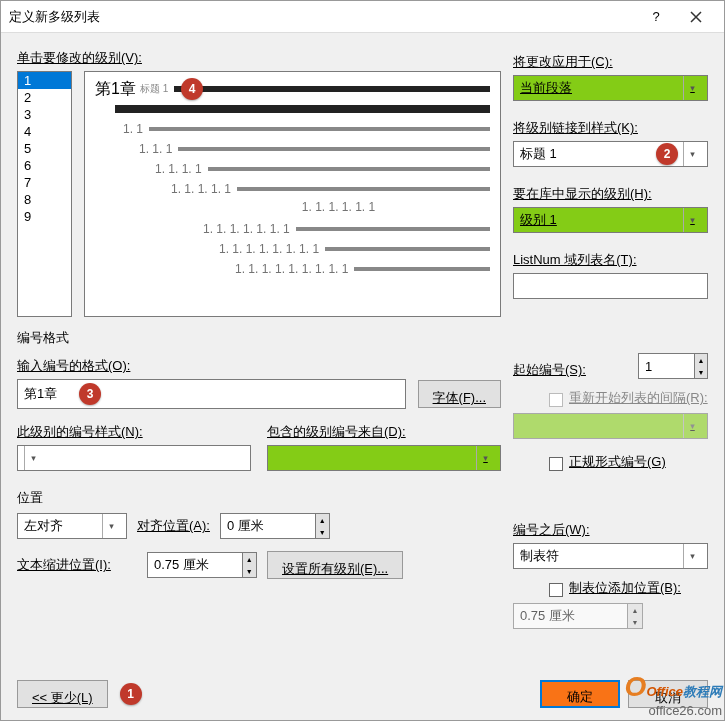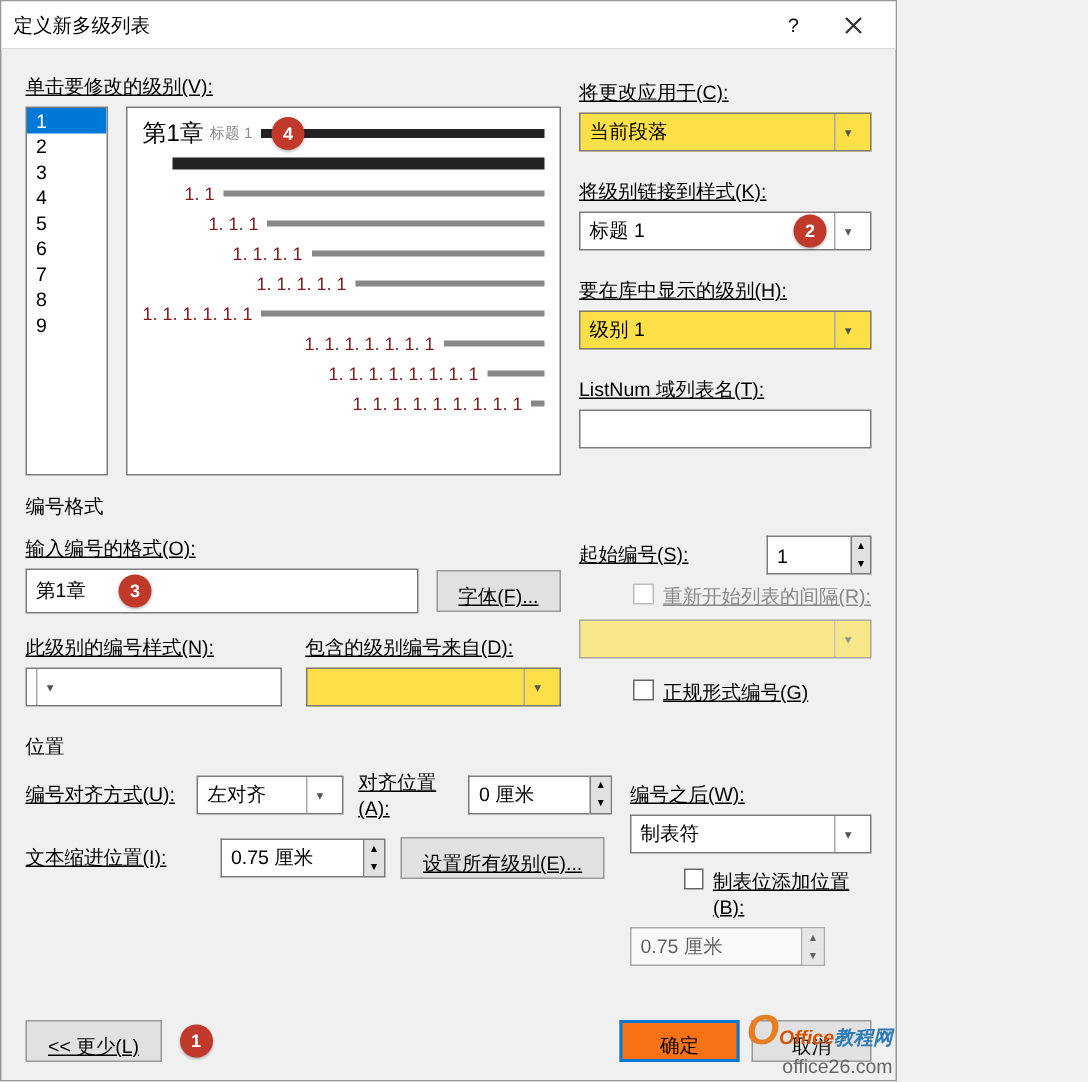--- a/index.html
+++ b/index.html
@@ -1,48 +1,48 @@
 <!DOCTYPE html>
 <html><head>
 <meta charset="utf-8">
 <style>
 * { box-sizing: border-box; font-family: "Microsoft YaHei", "Segoe UI", sans-serif; font-size: 13px; }
 body { margin: 0; background: #f0f0f0; width: 725px; height: 721px; overflow: hidden; }
-.dialog { width: 598px; height: 721px; background: #f0f0f0; border: 1px solid #999; position: relative; }
+.dialog { width: 725px; height: 721px; background: #f0f0f0; border: 1px solid #999; position: relative; }
 .titlebar { height: 32px; background: #fff; border-bottom: 1px solid #ddd; display: flex; align-items: center; padding: 0 8px; }
 .titlebar .title { flex: 1; font-size: 13px; }
 .titlebar .btn { width: 40px; height: 32px; display: flex; align-items: center; justify-content: center; cursor: pointer; }
 .content { padding: 12px 16px; }
 .label { margin: 4px 0 4px 0; display: block; }
 .row { display: flex; gap: 12px; }
 .levels { width: 55px; height: 246px; border: 1px solid #7a7a7a; background: #fff; overflow-y: auto; }
 .levels .lvl { padding: 1px 6px; cursor: pointer; }
 .levels .lvl.sel { background: #0078d7; color: #fff; }
 .preview { flex: 1; height: 246px; border: 1px solid #7a7a7a; background: #fff; position: relative; padding: 6px 10px; overflow: hidden; }
 .pv-line { display: flex; align-items: center; margin: 2px 0; height: 18px; }
-.pv-line .num { font-size: 12px; color: #7f1d1d; white-space: nowrap; }
+.pv-line .num { font-size: 12px; color: #737373; white-space: nowrap; }
 .pv-line .num.big { font-size: 16px; color: #000; font-weight: 500; }
 .pv-line .tag { font-size: 10px; color: #888; margin-left: 4px; }
 .pv-line .bar { flex: 1; height: 4px; background: #888; margin-left: 6px; }
 .pv-line .bar.dark { background: #222; height: 6px; }
 .rightcol { width: 195px; }
 .rightcol .label { margin-top: 8px; }
 .combo { width: 100%; height: 26px; border: 1px solid #7a7a7a; background: #fff; display: flex; align-items: center; padding: 0 6px; position: relative; }
 .combo .val { flex: 1; }
 .combo .arrow { width: 18px; height: 24px; border-left: 1px solid #aaa; display: flex; align-items: center; justify-content: center; font-size: 9px; color: #555; }
-.combo.btnlike { background: #fde047; }
+.combo.btnlike { background: #84cc16; text-decoration: underline; }
 .textbox { width: 100%; height: 26px; border: 1px solid #7a7a7a; background: #fff; padding: 2px 6px; }
 .section-head { font-size: 13px; margin: 12px 0 6px 0; }
 .btn-std { height: 28px; padding: 0 14px; border: 1px solid #999; background: #e1e1e1; cursor: pointer; display: inline-flex; align-items: flex-end; }
 .btn-std.primary { border: 2px solid #0078d7; background: #f97316; }
 .spinner { display: flex; width: 70px; }
 .spinner .textbox { border-right: none; }
 .spinner .spin-btns { display: flex; flex-direction: column; border: 1px solid #7a7a7a; width: 18px; }
 .spinner .spin-btns div { flex: 1; display: flex; align-items: center; justify-content: center; font-size: 7px; background: #e1e1e1; cursor: pointer; }
-.chk { display: flex; align-items: flex-start; gap: 6px; margin: 6px 0; padding-left: 36px; }
+.chk { display: flex; align-items: flex-end; gap: 6px; margin: 6px 0; padding-left: 36px; }
 .chk .box { width: 14px; height: 14px; border: 1px solid #666; background: #fff; }
 .chk.disabled { color: #888; }
 .chk.disabled .box { border-color: #bbb; }
 .badge { position: absolute; width: 22px; height: 22px; border-radius: 50%; background: #c0392b; color: #fff; display: flex; align-items: center; justify-content: center; font-size: 12px; font-weight: bold; z-index: 10; box-shadow: 0 1px 2px rgba(0,0,0,.3); }
 .bottom { position: absolute; bottom: 12px; left: 16px; right: 16px; display: flex; align-items: center; }
 .bottom .spacer { flex: 1; }
 .watermark { position: absolute; right: 2px; bottom: 2px; font-size: 22px; font-weight: bold; font-style: italic; pointer-events: none; z-index: 20; }
 .watermark .o1 { color: #e67e22; font-size: 28px; }
 .watermark .txt1 { color: #d35400; }
 .watermark .txt2 { color: #2e7cb8; }
@@ -100,21 +100,21 @@
                 <span class="bar"></span>
               </div>
             <div class="pv-line" style="margin-left:60px;">
                 <span class="num">1. 1. 1. 1</span>
                 <span class="bar"></span>
               </div>
             <div class="pv-line" style="margin-left:76px;">
                 <span class="num">1. 1. 1. 1. 1</span>
                 <span class="bar"></span>
               </div>
-            <div class="pv-line" style="">
+            <div class="pv-line" style="margin-left:92px;flex-direction:column;">
                 <span class="num">1. 1. 1. 1. 1. 1</span>
                 <span class="bar"></span>
               </div>
             <div class="pv-line" style="margin-left:108px;">
                 <span class="num">1. 1. 1. 1. 1. 1. 1</span>
                 <span class="bar"></span>
               </div>
             <div class="pv-line" style="margin-left:124px;">
                 <span class="num">1. 1. 1. 1. 1. 1. 1. 1</span>
                 <span class="bar"></span>
@@ -180,21 +180,21 @@
             <span class="label"><span class="u">包含的级别编号来自(D):</span></span>
             <div class="combo btnlike">
               <span class="val"></span>
               <span class="arrow">▾</span>
             </div>
           </div>
         </div>
       </div>
 
       <div class="rightcol">
-        <div class="row" style="align-items:flex-end;gap:24px;">
+        <div class="row" style="align-items:flex-start;gap:24px;">
           <span class="label" style="flex:1;"><span class="u">起始编号(S):</span></span>
           <div class="spinner">
             <input class="textbox" value="1" style="">
             <div class="spin-btns">
                 <div>▲</div>
                 <div>▼</div>
               </div>
           </div>
         </div>
         <div class="chk disabled">
@@ -210,21 +210,20 @@
             <span class="u">正规形式编号(G)</span>
         </div>
       </div>
     </div>
 
     <div class="section-head">位置</div>
 
     <div class="row">
       <div style="flex:1;">
         <div class="row" style="align-items:center;gap:10px;">
-          <span style="width:120px;"><span class="u">编号对齐方式(U):</span></span>
           <div class="combo" style="width:110px;">
             <span class="val">左对齐</span>
               <span class="arrow">▾</span>
           </div>
           <span><span class="u">对齐位置(A):</span></span>
           <div class="spinner" style="width:110px;">
             <input class="textbox" value="0 厘米" style="">
             <div class="spin-btns">
                 <div>▲</div>
                 <div>▼</div>

